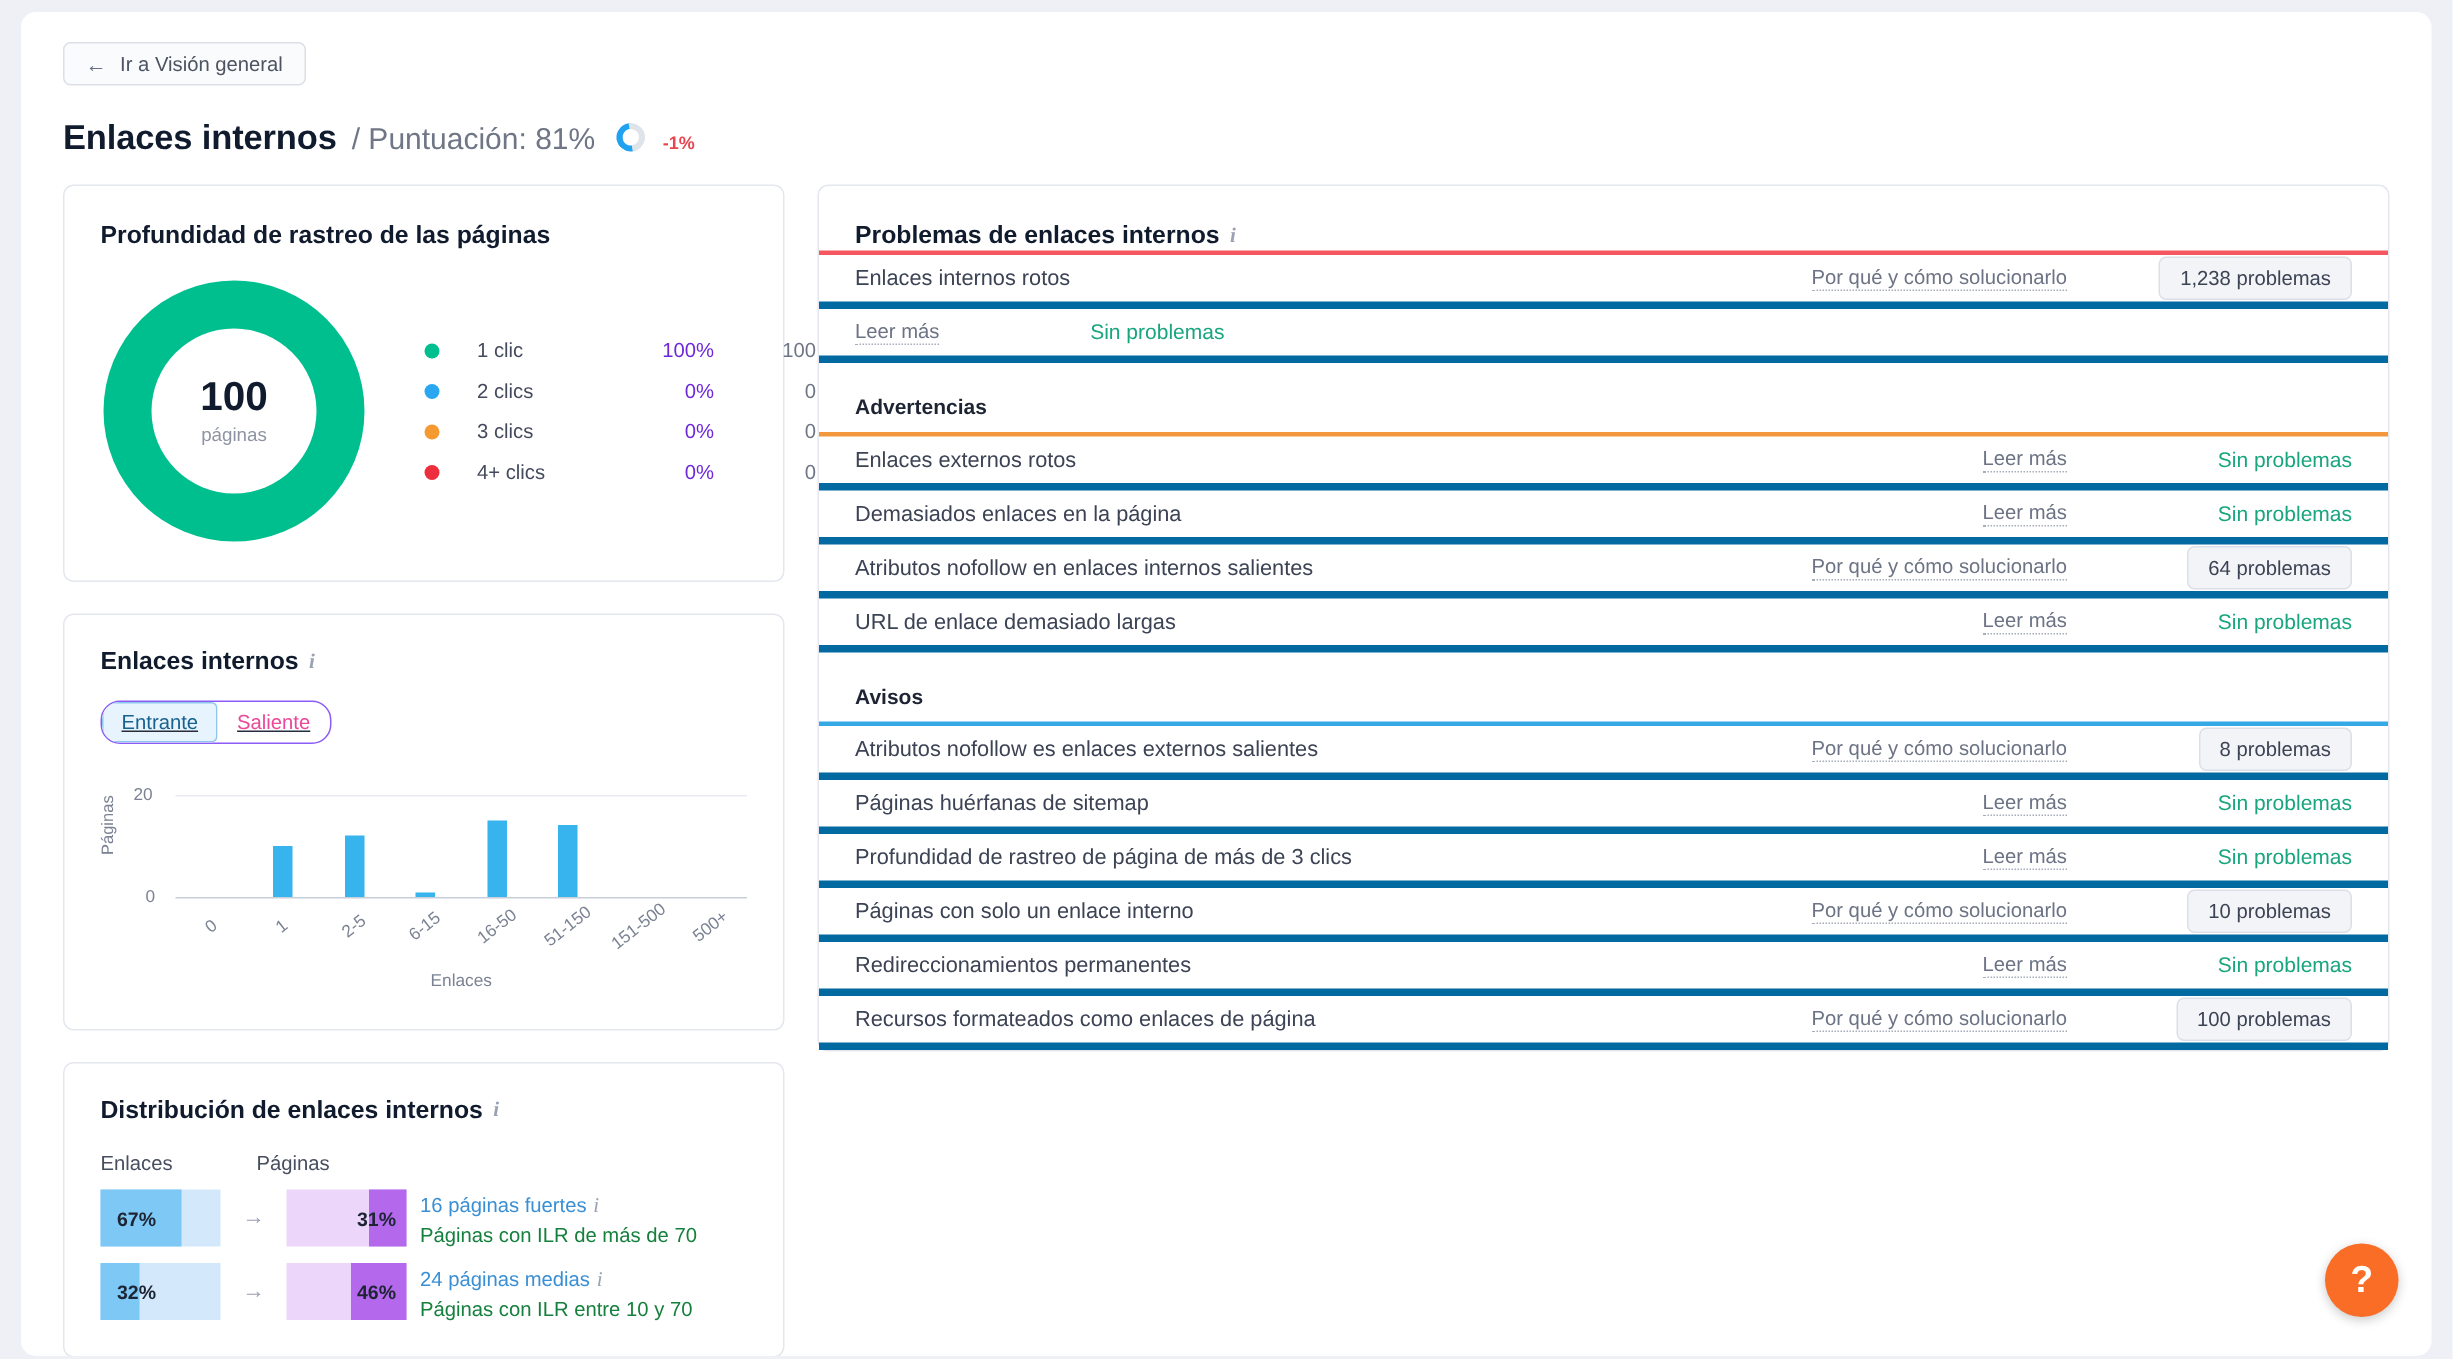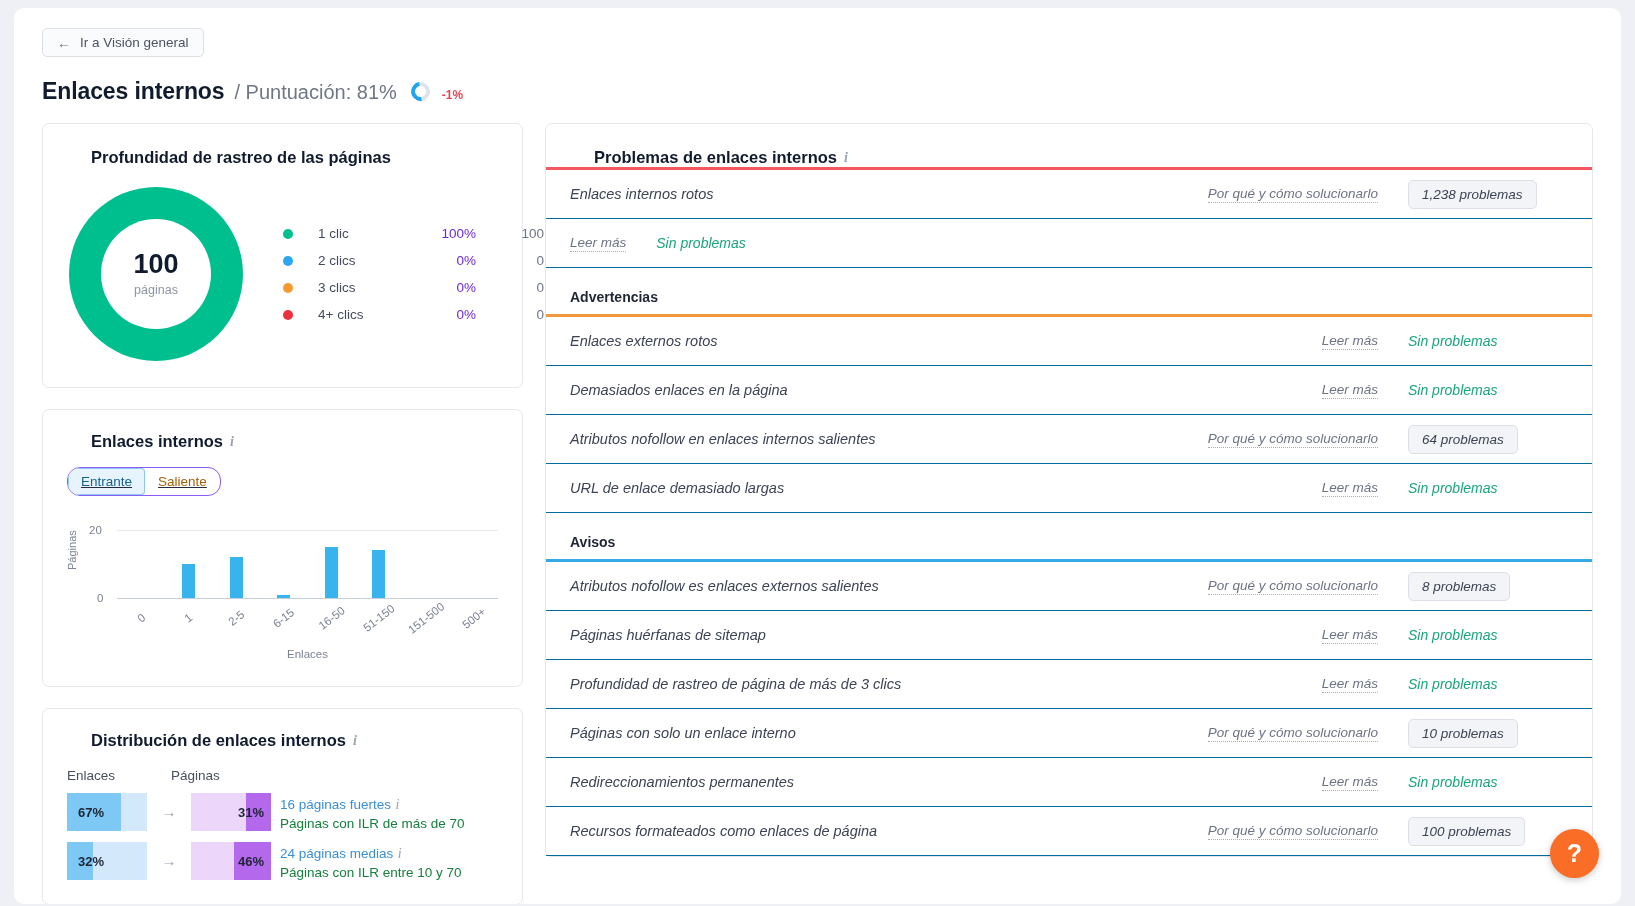--- a/index.html
+++ b/index.html
@@ -54,21 +54,21 @@
   .col-right { flex: 1 1 auto; }
 
   .card {
     background: #fff;
     border: 1px solid #e4e7ee;
     border-radius: 7px;
     margin-bottom: 21px;
   }
   .card-title {
     font-size: 16.5px; font-weight: bold; color: #111b2e;
-    display: flex; align-items: center; gap: 7px; margin-left: 24px;
+    display: flex; align-items: center; gap: 7px;
   }
   .info-i {
     display: inline-block; font-style: italic;
     font-family: "Liberation Serif", serif;
     font-size: 14px; color: #9aa1b0; cursor: pointer;
   }
 
   
   .depth-card { padding: 24px 24px 26px 24px; }
   .donut-wrap { display: flex; align-items: center; margin-top: 20px; }
@@ -102,21 +102,21 @@
   .legend-num { width: 52px; text-align: right; color:#6e7585; }
 
   
   .links-card { padding: 22px 24px 18px 24px; }
   .toggle {
     display:inline-flex; margin-top: 16px;
     border:1px solid #8b5cf6; border-radius:13px; overflow:hidden; background:#fff;text-decoration:underline;
   }
   .toggle button {
     font-family: inherit; font-size: 13.5px; border:0; background:transparent;
-    padding: 6px 13px; cursor:pointer; color:#a16207;
+    padding: 6px 13px; cursor:pointer; color:#ec4899;
   }
   .toggle button.active {
     background:#e8f4fd; color:#18628f; font-weight:normal;
     box-shadow: inset 0 0 0 1px #8fc8ee;
     border-radius: 4px;
   }
 
   .chart-area { position: relative; height: 152px; margin-top: 20px; padding-left: 50px; }
   .y-axis-title {
     position:absolute; left: -1px; top: 54px;
@@ -176,31 +176,30 @@
   .issues-card { padding: 24px 0 0 0; }
   .issues-title { padding: 0 24px 0 24px; }
   .sec-head {
     font-size: 14px; font-weight: bold; color:#1d2433;
     padding: 21px 24px 9px 24px;
   }
   .sec-rule { height: 3px; }
 
   .issue-row {
     display:flex; align-items:center;
-    height: 49px; padding: 0 24px;
-    border-bottom: 1px solid #0369a1;
-    font-style: italic;
+    height: 36px; padding: 0 24px;
+    border-bottom: 5px solid #0369a1;
   }
   .issue-name { flex:1 1 auto; font-size:14.5px; color:#3c4354; }
   .issue-help {
     font-size: 13.5px; color:#6c7384; cursor:pointer;
     border-bottom: 1px dotted #a7adbb; padding-bottom:1px;
     margin-right: 30px; white-space:nowrap;
   }
-  .issue-right { width: 160px; text-align:left; flex:0 0 160px; }
+  .issue-right { width: 160px; text-align:right; flex:0 0 160px; }
   .badge {
     display:inline-block; font-size:13.5px; color:#3c4354;
     background:#f3f4f7; border:1px solid #dcdfe7; border-radius:5px;
     padding: 6px 13px; cursor:pointer; white-space:nowrap;
   }
   .ok-text { font-size:14px; color:#19a57e; }
 
   
   .help-fab {
     position:absolute; right: 22px; bottom: 26px;

